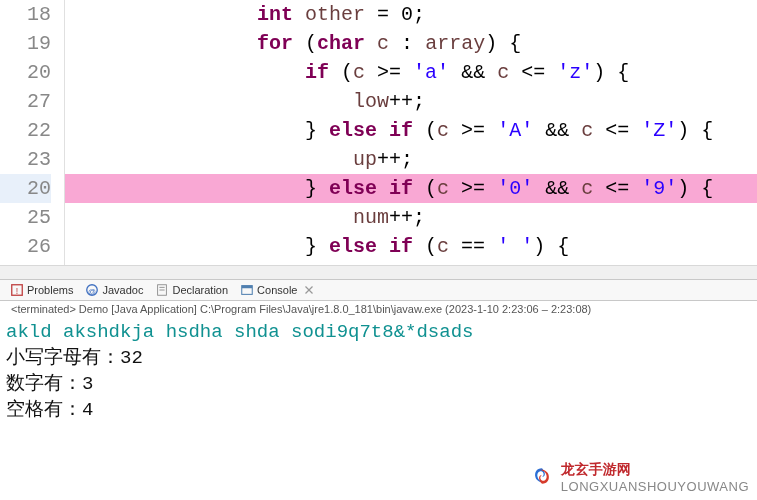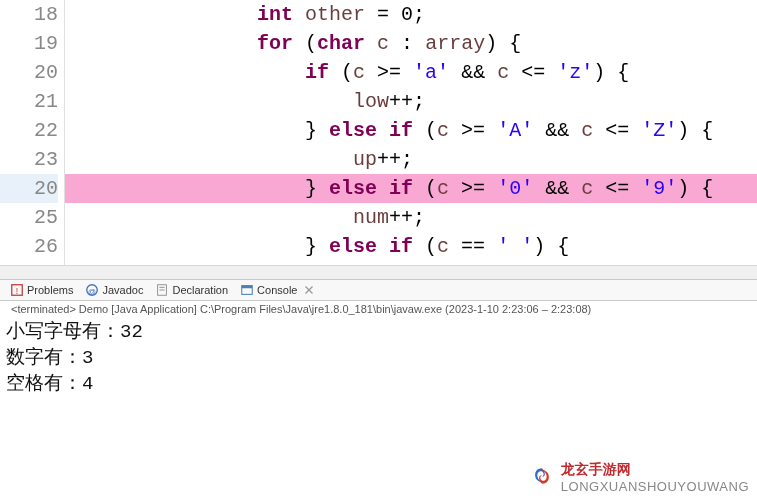--- a/index.html
+++ b/index.html
@@ -16,21 +16,21 @@
       height: 265px;
       display: flex;
       background: #fff;
       overflow: hidden;
     }
     .gutter {
       width: 65px;
       background: #fff;
       border-right: 1px solid #e0e0e0;
       text-align: right;
-      padding-right: 6px;
+      padding-right: 13px;
       color: #888;
       font-family: Consolas, "Courier New", monospace;
       font-size: 20px;
       line-height: 29px;
       flex-shrink: 0;
       padding-top: 0;
     }
     .gutter .ln.hl { background: #e8f0fa; }
     .code {
       flex: 1;
@@ -101,21 +101,21 @@
     .watermark svg { width: 22px; height: 22px; }
   </style>
 </head>
 <body>
 
 <div class="editor-area">
   <div class="gutter">
       <div class="ln">18</div>
       <div class="ln">19</div>
       <div class="ln">20</div>
-      <div class="ln">21</div>
+      <div class="ln">27</div>
       <div class="ln">22</div>
       <div class="ln">23</div>
       <div class="ln hl">20</div>
       <div class="ln">25</div>
       <div class="ln">26</div>
     </div>
   <div class="code"><span class="line">                <span class="kw">int</span><span class="pn"> </span><span class="var">other</span><span class="pn"> = 0;</span></span><span class="line">                <span class="kw">for</span><span class="pn"> (</span><span class="kw">char</span><span class="pn"> </span><span class="var">c</span><span class="pn"> : </span><span class="var">array</span><span class="pn">) {</span></span><span class="line">                    <span class="kw">if</span><span class="pn"> (</span><span class="var">c</span><span class="pn"> &gt;= </span><span class="str">'a'</span><span class="pn"> &amp;&amp; </span><span class="var">c</span><span class="pn"> &lt;= </span><span class="str">'z'</span><span class="pn">) {</span></span><span class="line">                        <span class="var">low</span><span class="pn">++;</span></span><span class="line">                    <span class="pn">} </span><span class="kw">else if</span><span class="pn"> (</span><span class="var">c</span><span class="pn"> &gt;= </span><span class="str">'A'</span><span class="pn"> &amp;&amp; </span><span class="var">c</span><span class="pn"> &lt;= </span><span class="str">'Z'</span><span class="pn">) {</span></span><span class="line">                        <span class="var">up</span><span class="pn">++;</span></span><span class="line hl">                    <span class="pn">} </span><span class="kw">else if</span><span class="pn"> (</span><span class="var">c</span><span class="pn"> &gt;= </span><span class="str">'0'</span><span class="pn"> &amp;&amp; </span><span class="var">c</span><span class="pn"> &lt;= </span><span class="str">'9'</span><span class="pn">) {</span></span><span class="line">                        <span class="var">num</span><span class="pn">++;</span></span><span class="line">                    <span class="pn">} </span><span class="kw">else if</span><span class="pn"> (</span><span class="var">c</span><span class="pn"> == </span><span class="str">' '</span><span class="pn">) {</span></span></div>
 </div>
 
 <div class="scrollbar-h"></div>
@@ -162,20 +162,21 @@
           <line x1="4" y1="4" x2="12" y2="12" stroke="#999" stroke-width="1.5"></line>
           <line x1="12" y1="4" x2="4" y2="12" stroke="#999" stroke-width="1.5"></line>
         </svg>
     </span>
   </div>
 </div>
 
 <div class="term-line">&lt;terminated&gt; Demo [Java Application] C:\Program Files\Java\jre1.8.0_181\bin\javaw.exe  (2023-1-10 2:23:06 – 2:23:08)</div>
 
 <div class="console-out">
+  <div class="input-line">akld akshdkja hsdha shda sodi9q7t8&amp;*dsads</div>
   <div>小写字母有：32</div>
   <div>数字有：3</div>
   <div>空格有：4</div>
 </div>
 
 <div class="watermark">
   <span>
     <svg viewBox="0 0 40 40">
       <path d="M20 6 C10 6 6 14 8 22 C10 30 20 34 28 30 C24 32 14 30 12 22 C10 14 16 10 20 12 C24 14 24 20 20 22 C26 22 28 14 20 6 Z" fill="#2a6fd6"></path>
       <path d="M20 34 C30 34 34 26 32 18 C30 10 20 6 12 10 C16 8 26 10 28 18 C30 26 24 30 20 28 C16 26 16 20 20 18 C14 18 12 26 20 34 Z" fill="#d63a2a"></path>

